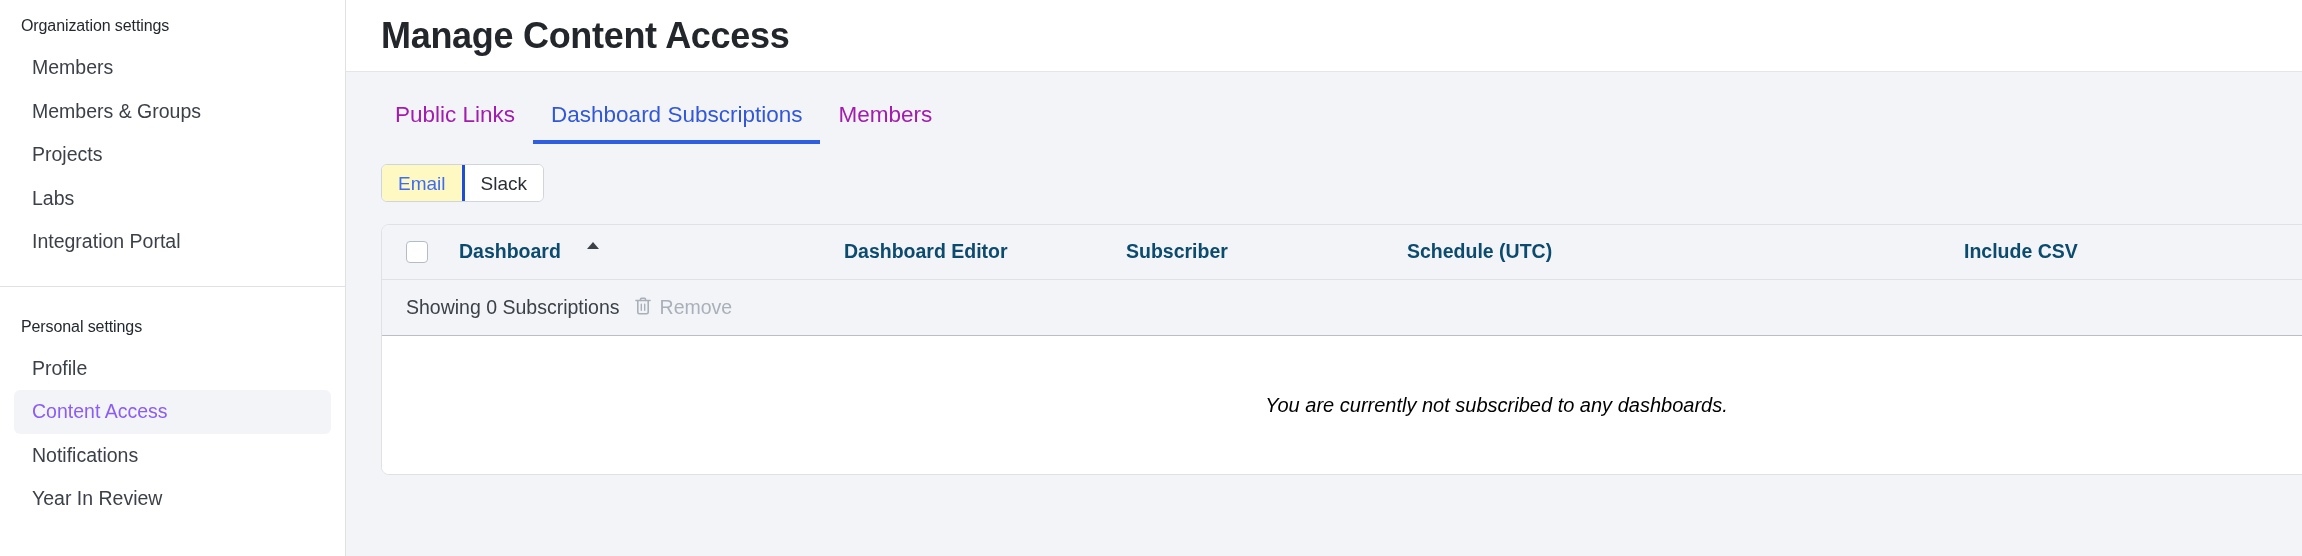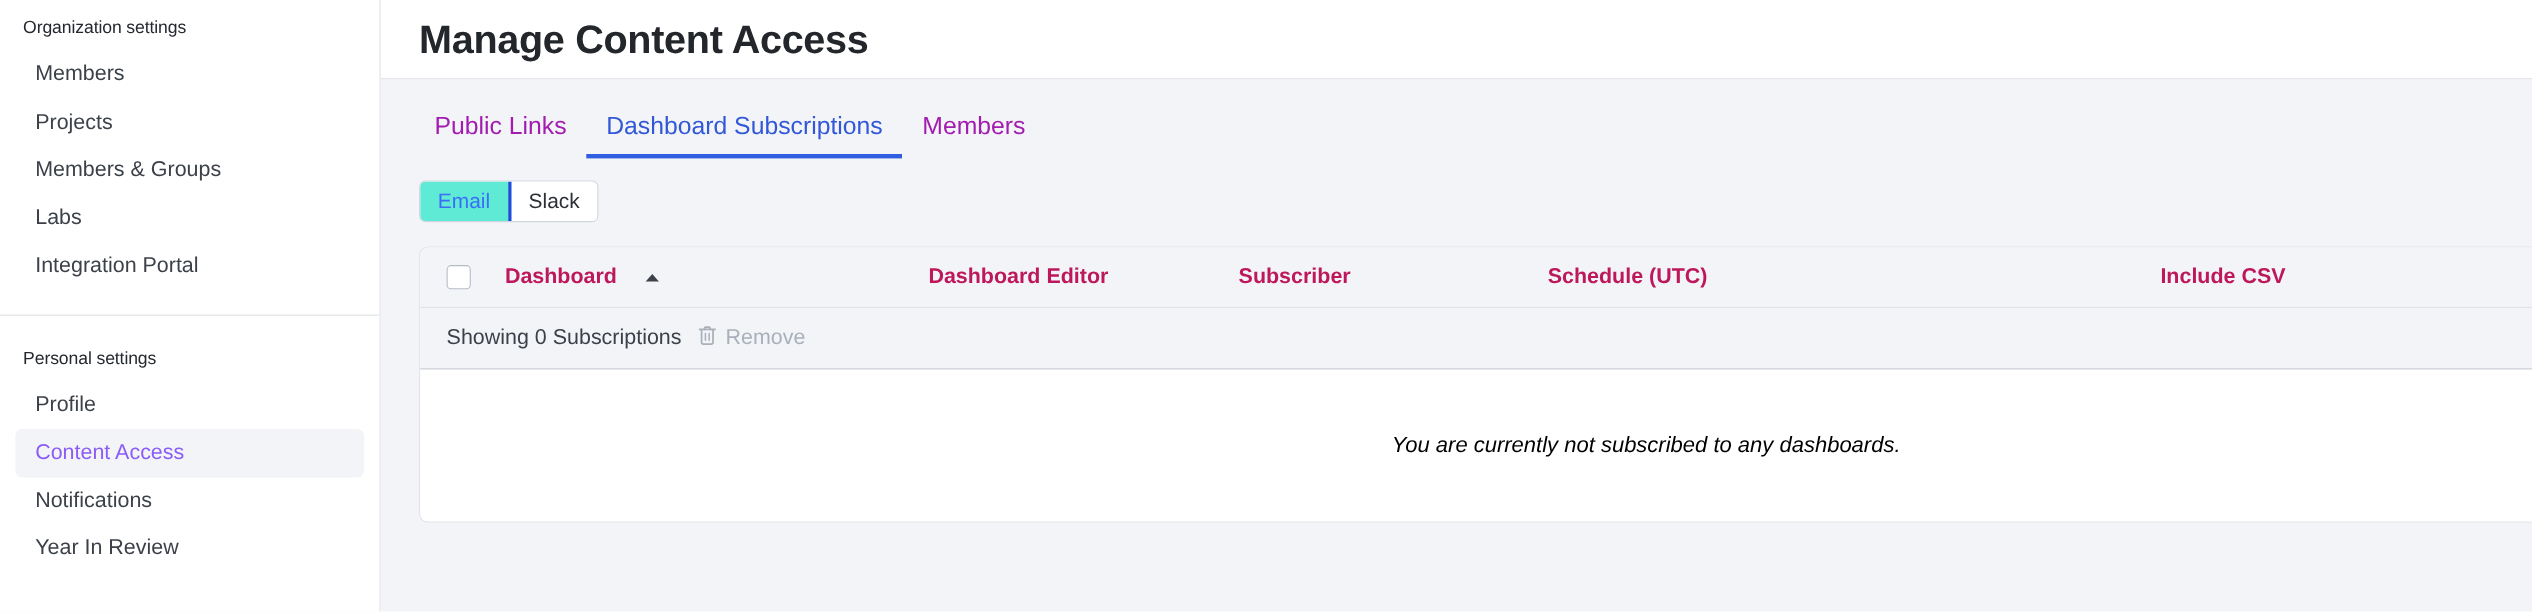--- a/index.html
+++ b/index.html
@@ -154,21 +154,21 @@
     background: #ffffff;
     color: #2b2f36;
     cursor: pointer;
     border: none;
     font-family: inherit;
     line-height: 1;
   }
   .seg-btn + .seg-btn { border-left: 3px solid #1d4ed8; }
 
   .seg-btn.active {
-    background: #5eead4;
+    background: #fef9c3;
     color: #3d6df5;
   }
 
   
   .table-card {
     margin-top: 22px;
     border: 1px solid #dfe1e6;
     border-radius: 8px;
     overflow: hidden;
     background: #ffffff;
@@ -190,25 +190,24 @@
     border: 1.5px solid #b6bcc6;
     border-radius: 4px;
     background: #ffffff;
     cursor: pointer;
     flex: 0 0 auto;
   }
 
   .th {
     font-size: 19.5px;
     font-weight: 700;
-    color: #be185d;
+    color: #0c4a6e;
     line-height: 1;
     white-space: nowrap;
     display: flex;
-    align-items: center;
     gap: 26px;
   }
 
   .th-dashboard { margin-left: 31px; width: 385px; cursor: pointer; }
   .th-editor    { width: 282px; }
   .th-subscriber{ width: 281px; }
   .th-schedule  { width: 557px; }
   .th-csv       { flex: 1; }
 
   .sort-asc {
@@ -274,24 +273,24 @@
 
   <nav class="sidebar">
 
     <div class="side-group group-org">
       <div class="side-group-title">Organization settings</div>
       <div class="side-items">
         <div class="side-item">
           <span>Members</span>
         </div>
         <div class="side-item">
+          <span>Members &amp; Groups</span>
+        </div>
+        <div class="side-item">
           <span>Projects</span>
-        </div>
-        <div class="side-item">
-          <span>Members &amp; Groups</span>
         </div>
         <div class="side-item">
           <span>Labs</span>
         </div>
         <div class="side-item">
           <span>Integration Portal</span>
         </div>
       </div>
     </div>
 

